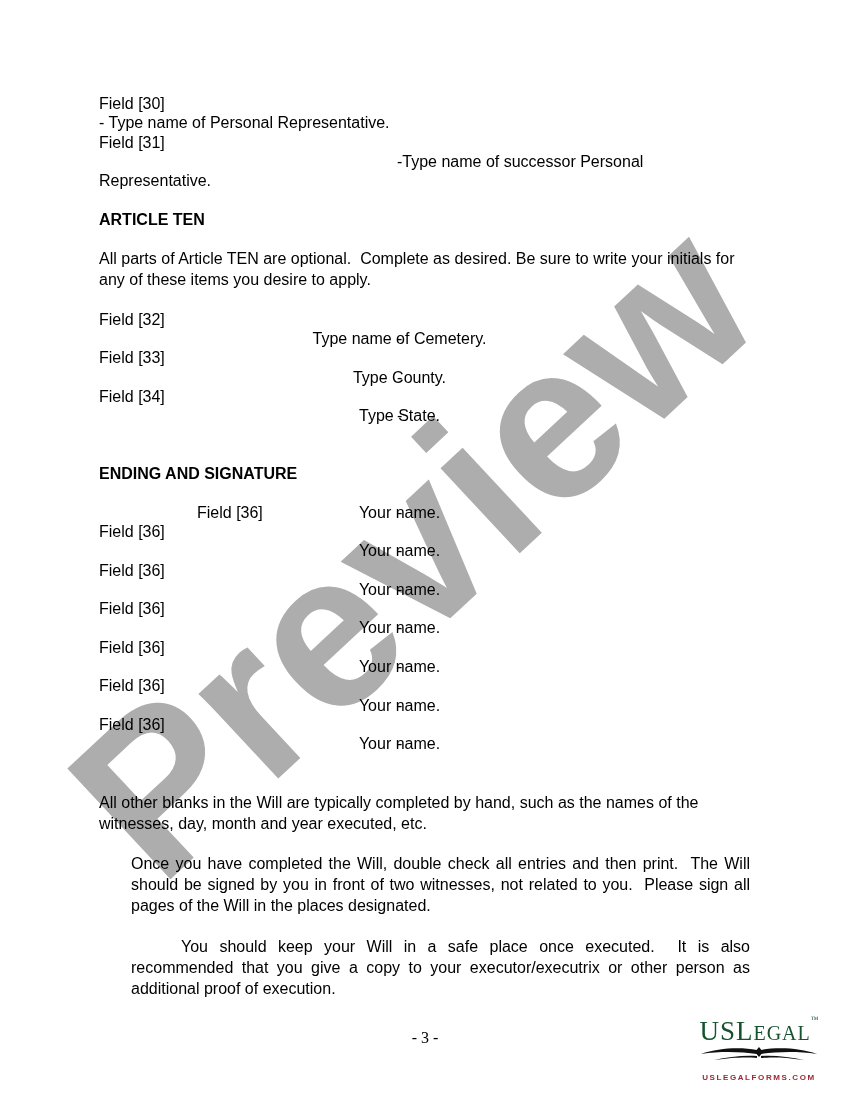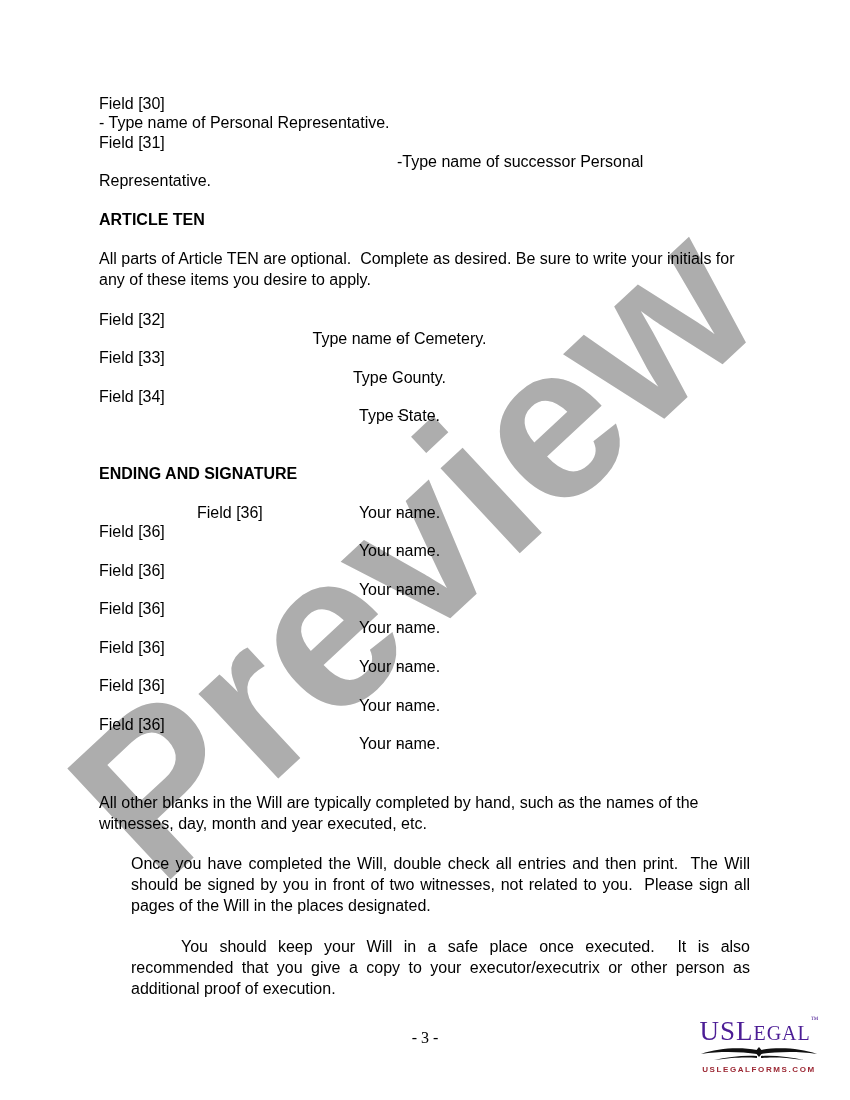--- a/index.html
+++ b/index.html
@@ -45,21 +45,21 @@
   }
   .logo-brand {
     font-family:"Liberation Serif","DejaVu Serif",serif;
     line-height:1; white-space:nowrap;
   }
   .logo-brand .big   { font-size:27px; letter-spacing:1px; }
   .logo-brand .small { font-size:20px; letter-spacing:1px; }
   .logo-brand .tm    { font-size:8px; vertical-align:18px; }
   .logo-wings { margin-top:1px; }
   .logo-site {
-    margin-top:1px; font-family:"Liberation Sans","DejaVu Sans",sans-serif;
+    margin-top:9px; font-family:"Liberation Sans","DejaVu Sans",sans-serif;
     font-size:8px; font-weight:bold; letter-spacing:1.6px; white-space:nowrap;
   }
 </style>
 </head>
 <body>
 
 <div class="page">
 
   <div class="watermark">Preview</div>
 
@@ -151,21 +151,21 @@
     <div class="sp"></div>
     <p class="doc justify">Once you have completed the Will, double check all entries and then print.  The Will should be signed by you in front of two witnesses, not related to you.  Please sign all pages of the Will in the places designated.</p>
     <div class="sp"></div>
     <p class="doc justify indent">You should keep your Will in a safe place once executed.  It is also recommended that you give a copy to your executor/executrix or other person as additional proof of execution.</p>
 
   </div>
 
   <div class="footer-pageno">- 3 -</div>
 
   <div class="logo">
-    <div class="logo-brand" style="color:#4c1d95">
+    <div class="logo-brand" style="color:#14532d">
       <span class="big">USL</span><span class="small">EGAL</span><span class="tm">™</span>
     </div>
     <div class="logo-wings">
       <svg width="118" height="13" viewBox="0 0 118 13" xmlns="http://www.w3.org/2000/svg">
         <path fill="#111111" d="M57 3 C40 0 18 1 1 7 C22 4 42 5 57 7 Z"></path>
         <path fill="#111111" d="M57 9 C44 8 28 10 14 13 C34 10 48 10 57 11 Z"></path>
         <path fill="#111111" d="M61 3 C78 0 100 1 117 7 C96 4 76 5 61 7 Z"></path>
         <path fill="#111111" d="M61 9 C74 8 90 10 104 13 C84 10 70 10 61 11 Z"></path>
         <path fill="#111111" d="M59 0 L63 5 L59 10 L55 5 Z"></path>
       </svg>

